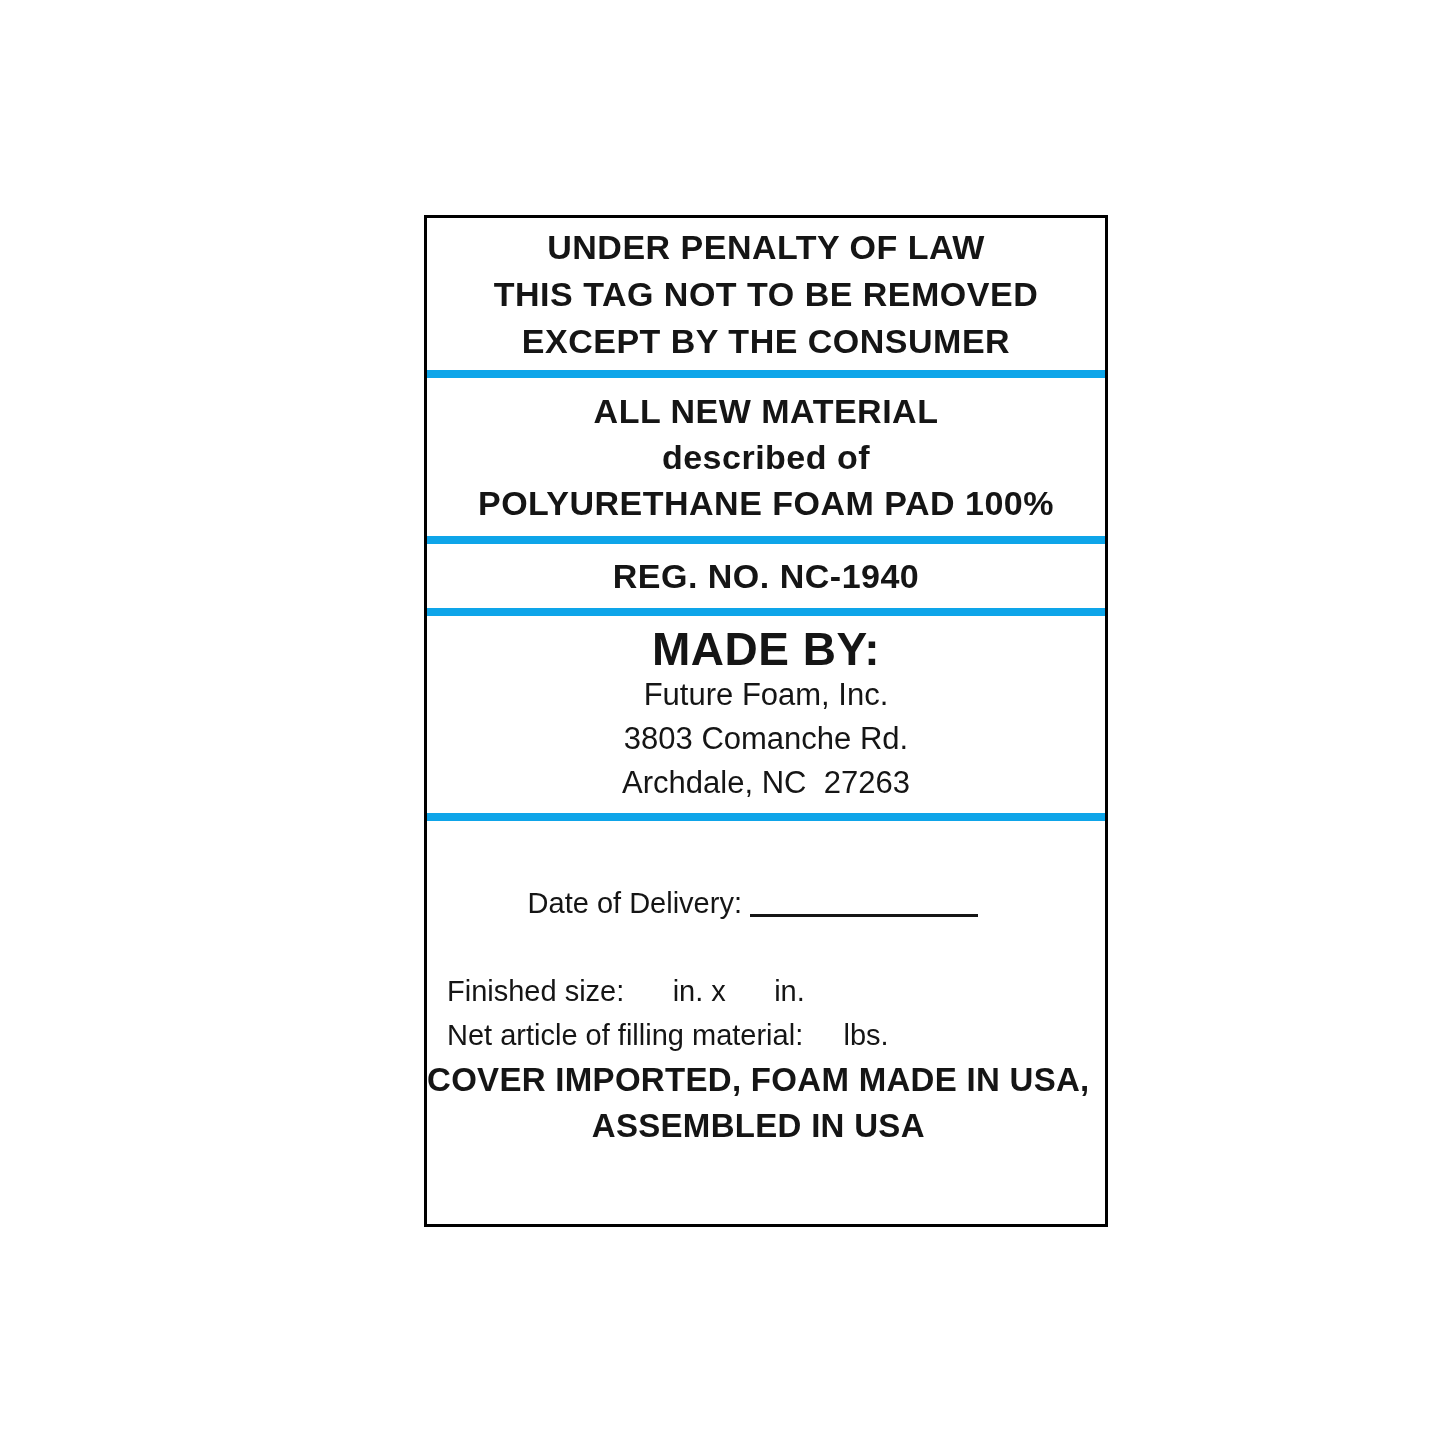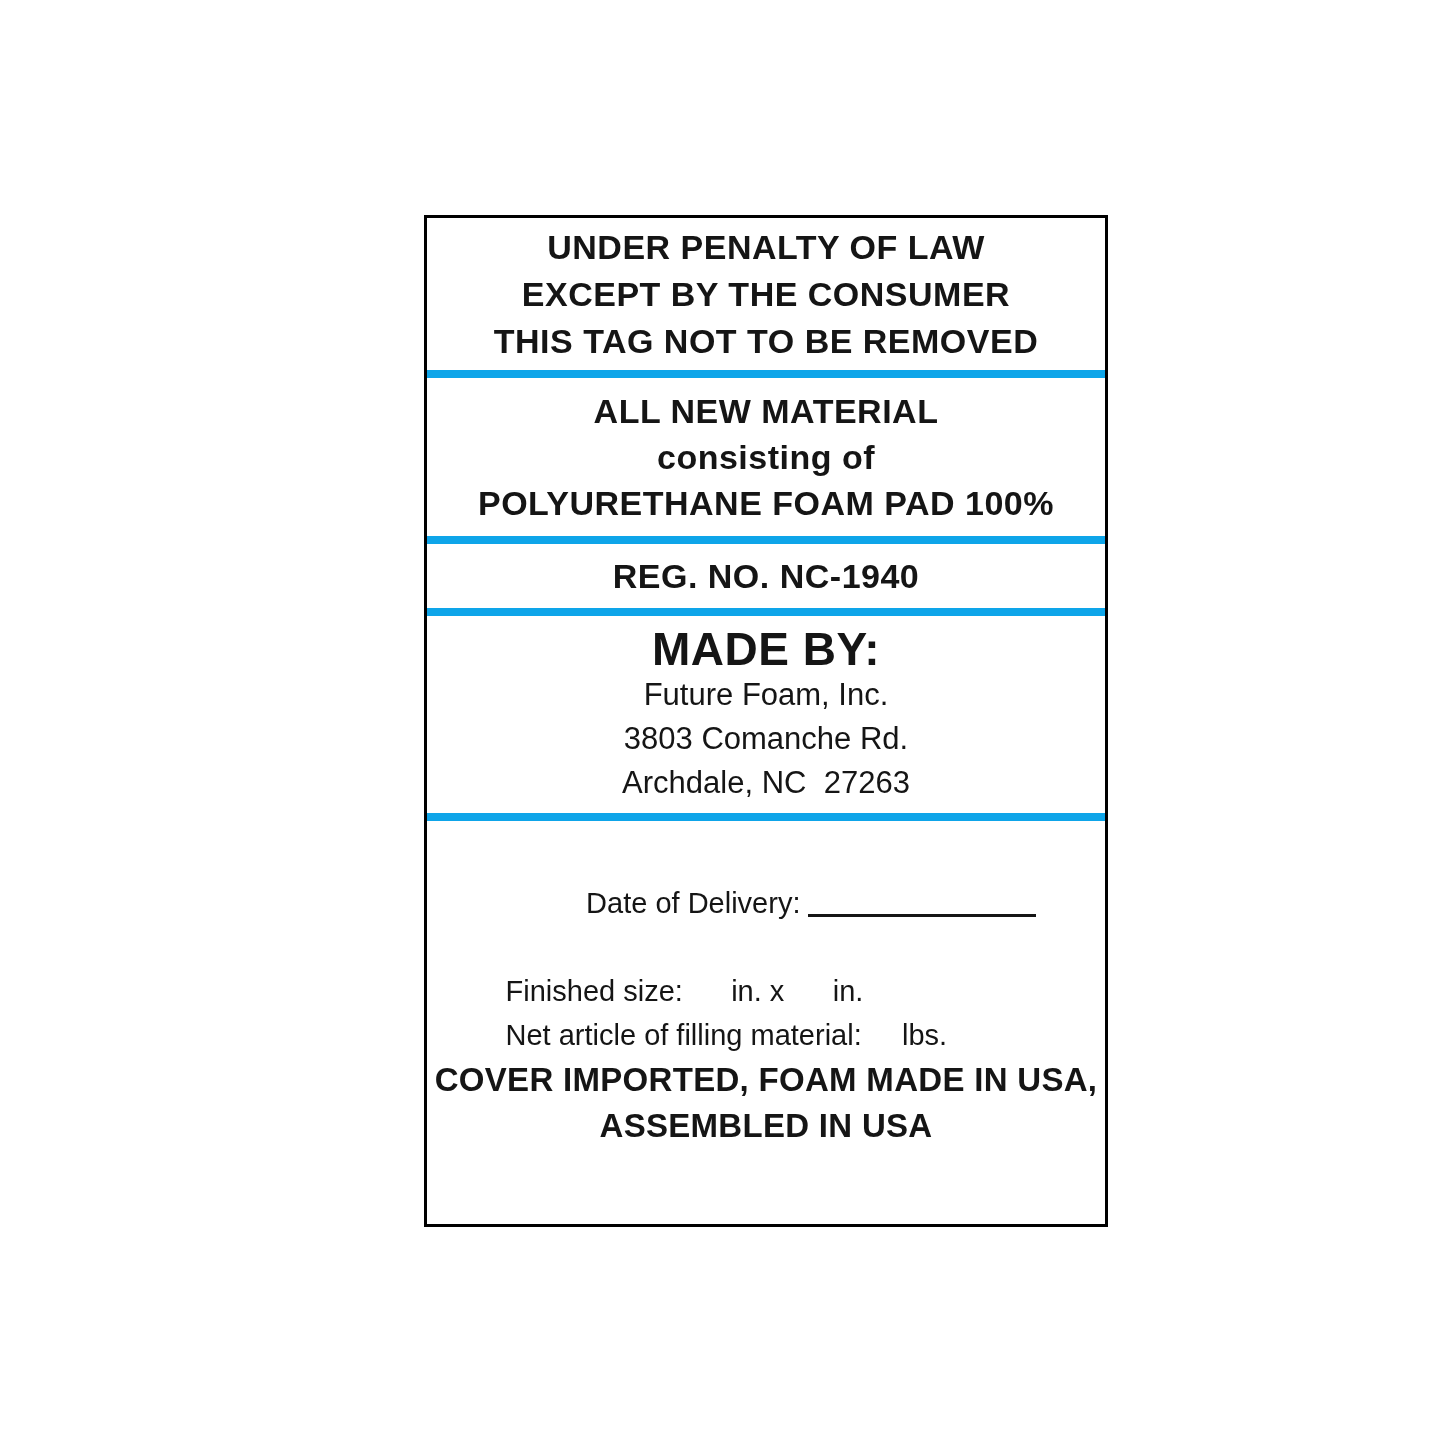--- a/index.html
+++ b/index.html
@@ -43,21 +43,21 @@
   .sec:first-child { border-top: none; }
 
   .sec-penalty  { height: 152px; }
   .sec-material { height: 166px; }
   .sec-reg      { height: 72px;  }
   .sec-cert     { height: 143px; }
   .sec-made     { height: 205px; }
   .sec-delivery {
     height: 268px;
     justify-content: space-between;
-    align-items: center;
+    align-items: flex-start;
     text-align: left;
   }
 
   .bold-line {
     font-weight: bold;
     font-size: 34px;
     line-height: 47px;
     letter-spacing: 0.5px;
     white-space: nowrap;
   }
@@ -111,27 +111,27 @@
   }
 </style>
 </head>
 <body>
 
 <div class="page">
   <div class="label">
 
     <section class="sec sec-penalty">
       <div class="bold-line">UNDER PENALTY OF LAW</div>
+      <div class="bold-line">THIS TAG NOT TO BE REMOVED</div>
       <div class="bold-line">EXCEPT BY THE CONSUMER</div>
-      <div class="bold-line">THIS TAG NOT TO BE REMOVED</div>
     </section>
 
     <section class="sec sec-material">
       <div class="bold-line">ALL NEW MATERIAL</div>
-      <div class="bold-line">consisting of</div>
+      <div class="bold-line">described of</div>
       <div class="bold-line">POLYURETHANE FOAM PAD 100%</div>
     </section>
 
     <section class="sec sec-reg">
       <div class="bold-line">REG. NO. NC-1940</div>
     </section>
 
 
     <section class="sec sec-made">
       <div class="made-heading">MADE BY:</div>

